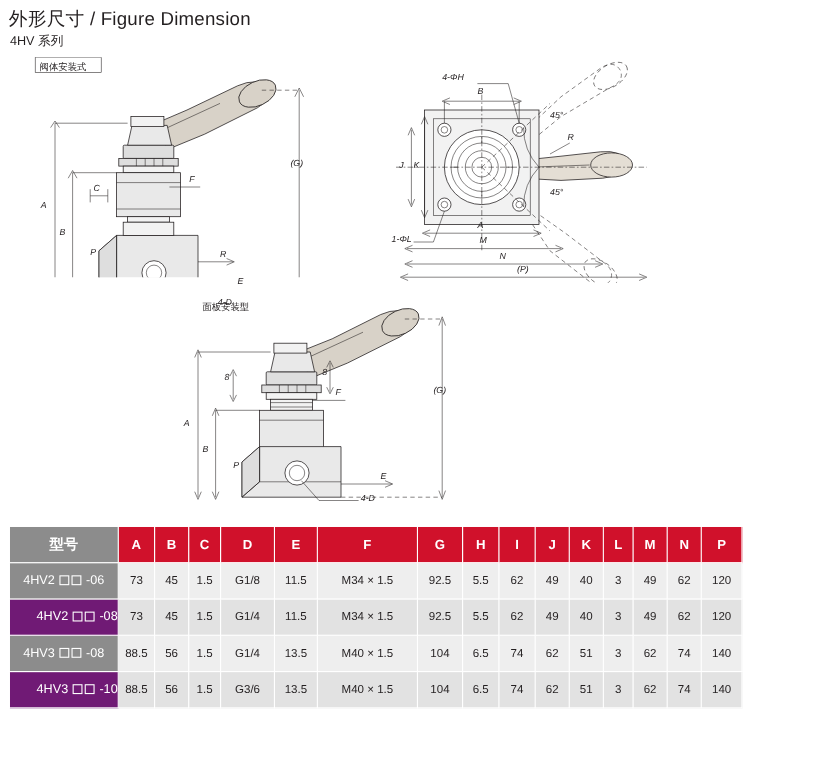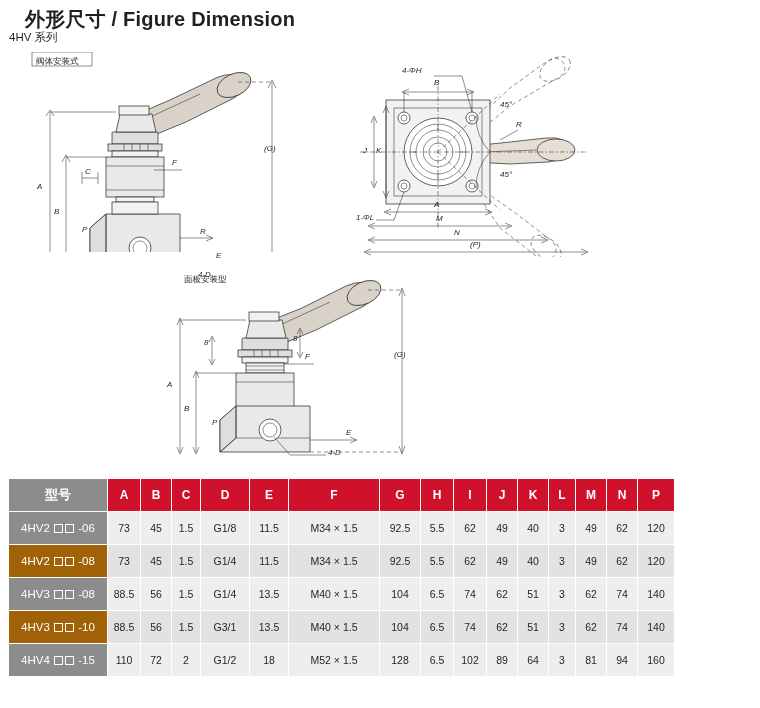--- a/index.html
+++ b/index.html
@@ -8,22 +8,22 @@
     background:#ffffff;
     font-family:"Liberation Sans", sans-serif;
     color:#231f20;
     position:relative;
     overflow:hidden;
   }
   .page{position:relative;width:760px;height:708px;}
 
   
   .title{
-    position:absolute;left:25px;top:6px;
-    font-size:20px;font-weight:bold;letter-spacing:.2px;
+    position:absolute;left:8px;top:6px;
+    font-size:17px;font-weight:normal;letter-spacing:.2px;
     white-space:nowrap;
   }
   .subtitle{
     position:absolute;left:9px;top:30px;
     font-size:11.5px;
   }
 
   
   .dwg{position:absolute;}
   .lbl{position:absolute;font-size:8px;color:#231f20;white-space:nowrap;}
@@ -54,21 +54,21 @@
     padding:0;
     height:32px;
   }
   .tbl thead th{
     background:#d0112b;color:#ffffff;font-weight:bold;font-size:12px;
   }
   .tbl thead th.model{background:#8c8c8c;font-size:13px;}
   .tbl td{background:#eeeeee;color:#231f20;}
   .tbl tr.alt td{background:#e2e2e2;}
   .tbl td.model{background:#8c8c8c;color:#ffffff;font-size:11.5px;text-align:center;}
-  .tbl tr.alt td.model{background:#a16207;}
+  .tbl tr.alt td.model{background:#701a75;text-align:right;}
   .sq{display:inline-block;width:7px;height:7px;border:1px solid #ffffff;margin:0 1px;vertical-align:middle;}
 </style>
 </head>
 <body>
 
 <div class="page">
 
   <div class="title">外形尺寸 / Figure Dimension</div>
   <div class="subtitle">4HV 系列</div>
 
@@ -376,47 +376,29 @@
           <td>3</td>
           <td>62</td>
           <td>74</td>
           <td>140</td>
         </tr>
         <tr class="alt">
           <td class="model">4HV3 <span class="sq"></span><span class="sq"></span> -10</td>
           <td>88.5</td>
           <td>56</td>
           <td>1.5</td>
-          <td>G3/1</td>
+          <td>G3/6</td>
           <td>13.5</td>
           <td>M40 × 1.5</td>
           <td>104</td>
           <td>6.5</td>
           <td>74</td>
           <td>62</td>
           <td>51</td>
           <td>3</td>
           <td>62</td>
           <td>74</td>
           <td>140</td>
         </tr>
-        <tr>
-          <td class="model">4HV4 <span class="sq"></span><span class="sq"></span> -15</td>
-          <td>110</td>
-          <td>72</td>
-          <td>2</td>
-          <td>G1/2</td>
-          <td>18</td>
-          <td>M52 × 1.5</td>
-          <td>128</td>
-          <td>6.5</td>
-          <td>102</td>
-          <td>89</td>
-          <td>64</td>
-          <td>3</td>
-          <td>81</td>
-          <td>94</td>
-          <td>160</td>
-        </tr>
       </tbody>
   </table>
 
 </div>
 
 </body></html>

